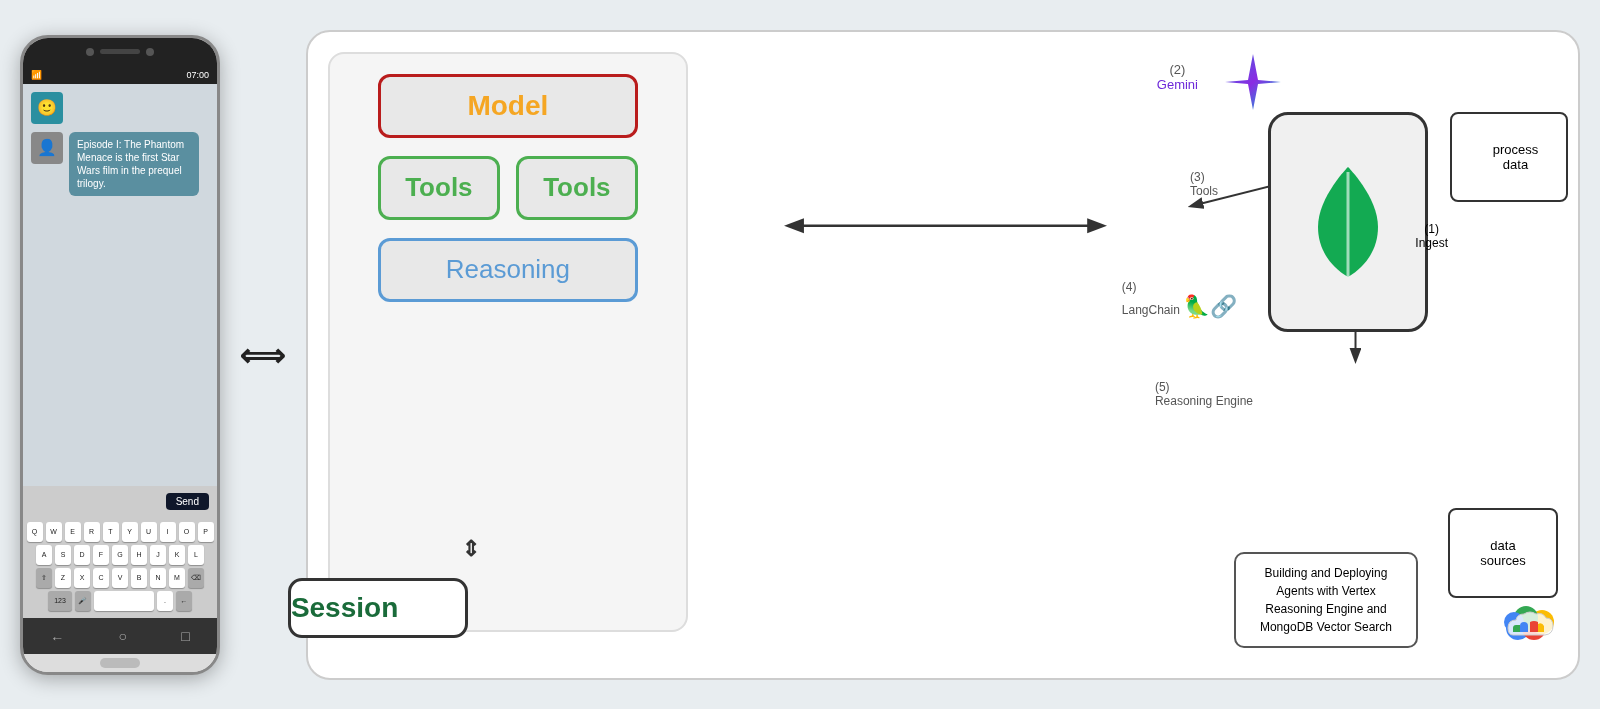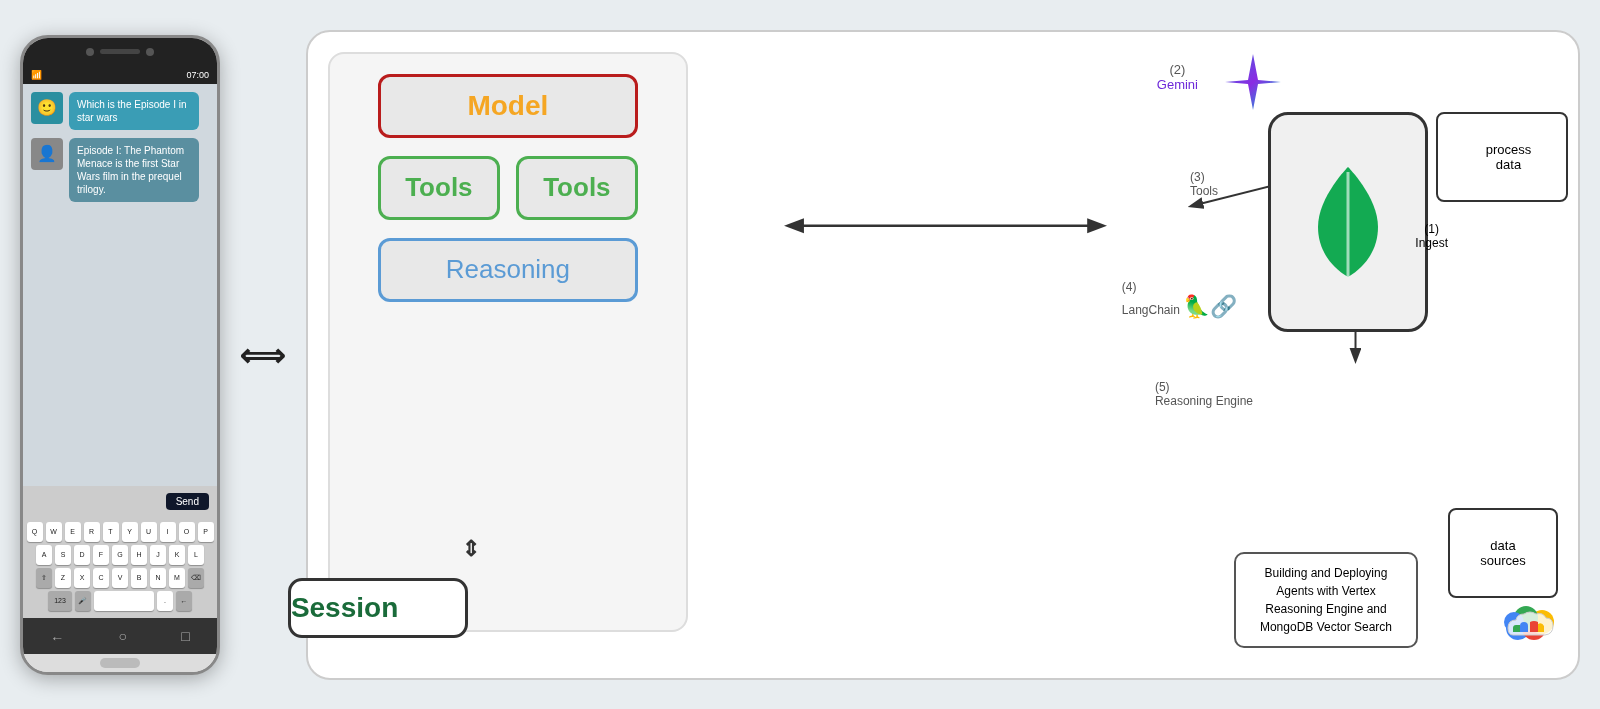--- a/index.html
+++ b/index.html
@@ -297,21 +297,21 @@
       align-items: center;
       justify-content: center;
       flex-direction: column;
     }
 
     
     .process-box {
       position: absolute;
       right: 10px;
       top: 80px;
-      width: 132px;
+      width: 118px;
       height: 90px;
       background: white;
       border: 2px solid #333;
       border-radius: 8px;
       display: flex;
       align-items: center;
       justify-content: center;
       text-align: center;
       font-size: 13px;
       font-weight: 500;
@@ -388,21 +388,20 @@
       <div class="phone-speaker"></div>
       <div class="phone-camera"></div>
     </div>
     <div class="phone-status-bar">
       <span>📶</span>
       <span>07:00</span>
     </div>
     <div class="phone-chat-area">
       <div class="chat-bubble-row">
         <div class="chat-avatar">🙂</div>
-        <div class="chat-bubble">Which is the Episode I in star wars</div>
       </div>
       <div class="chat-bubble-row">
         <div class="chat-avatar gray">👤</div>
         <div class="chat-bubble gray-bubble">Episode I: The Phantom Menace is the first Star Wars film in the prequel trilogy.</div>
       </div>
     </div>
     <div class="phone-input-bar">
       <button class="send-btn">Send</button>
     </div>
     <div class="phone-keyboard">

